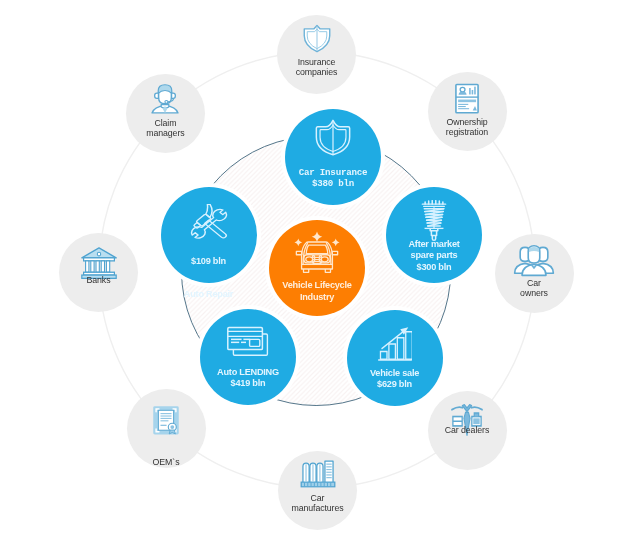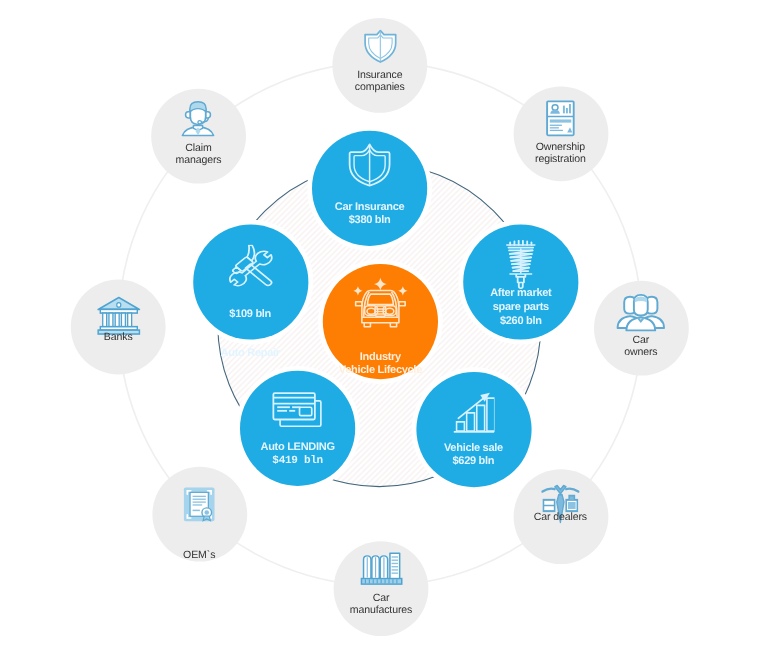--- a/index.html
+++ b/index.html
@@ -190,21 +190,21 @@
       <path d="M13.2 11.6 Q13.2 5.2 20 5.2 Q26.8 5.2 26.8 11.6 L26.8 14.4 Q24 11.4 20 11.4 Q16 11.4 13.2 14.4 Z" fill="#aed8ec" stroke="#5fa9d2" stroke-width="1.2" stroke-linejoin="round"></path>
       <path d="M11.8 14.2 Q9.6 14.2 9.6 17.0 Q9.6 19.8 11.8 19.8 L13.4 19.8 L13.4 14.2 Z" fill="#ffffff" stroke="#5fa9d2" stroke-width="1.3"></path>
       <path d="M28.2 14.2 Q30.4 14.2 30.4 17.0 Q30.4 19.8 28.2 19.8 L26.6 19.8 L26.6 14.2 Z" fill="#ffffff" stroke="#5fa9d2" stroke-width="1.3"></path>
       <path d="M28.6 19.8 Q28.6 23.6 22.6 23.6" fill="none" stroke="#5fa9d2" stroke-width="1.2"></path>
       <circle cx="21.4" cy="23.6" r="1.5" fill="#ffffff" stroke="#5fa9d2" stroke-width="1.1"></circle>
       <path d="M20 28.2 L22.2 31.4 L20 35.6 L17.8 31.4 Z" fill="#aed8ec"></path>
     </svg>
     <div class="txt" style="top:44.4px;"><span>Claim</span><br><span>managers</span></div>
   </div>
 
-  <div class="node spoke" style="left:260px;top:109px;">
+  <div class="node spoke" style="left:285px;top:109px;font-family:Liberation Mono, monospace;">
     <svg class="ic" width="36" height="37" viewBox="0 0 35 36" style="top:10px;">
       <path d="M17.5 1.3 C19.6 5.4 22.2 7.6 24.6 7.6 L32.4 7.6 C33.2 7.6 33.7 8.1 33.7 8.9
                L33.7 17.4 C33.7 26.3 27.1 31.9 17.5 34.7 C7.9 31.9 1.3 26.3 1.3 17.4
                L1.3 8.9 C1.3 8.1 1.8 7.6 2.6 7.6 L10.4 7.6 C12.8 7.6 15.4 5.4 17.5 1.3 Z" fill="none" stroke="#d7f1ff" stroke-width="1.45" stroke-linejoin="round"></path>
       <path d="M17.5 5.8 C19.1 8.7 21.4 10.4 23.6 10.4 L29.3 10.4 C29.8 10.4 30.1 10.7 30.1 11.2
                L30.1 17.8 C30.1 24.8 24.9 29.3 17.5 31.6 C10.1 29.3 4.9 24.8 4.9 17.8
                L4.9 11.2 C4.9 10.7 5.2 10.4 5.7 10.4 L11.4 10.4 C13.6 10.4 15.9 8.7 17.5 5.8 Z" fill="none" stroke="#d7f1ff" stroke-width="1.15" stroke-linejoin="round"></path>
       <line x1="17.5" y1="2.6" x2="17.5" y2="34.0" stroke="#d7f1ff" stroke-width="1.2"></line>
     </svg>
     <div class="txt" style="top:58px;">Car Insurance</div>
@@ -237,21 +237,21 @@
       <g fill="none" stroke="#d7f1ff" stroke-width="2.6" stroke-linejoin="round">
         <path d="M6.0 55.4 L38.0 55.4"></path>
         <path d="M15.6 55.4 L15.6 60.0 L28.4 60.0 L28.4 55.4"></path>
         <path d="M17.6 60.0 L17.6 69.2 L26.4 69.2 L26.4 60.0"></path>
         <path d="M19.2 69.2 L19.2 75.4 Q19.2 78.6 22.0 78.6 Q24.8 78.6 24.8 75.4 L24.8 69.2"></path>
       </g>
       <line x1="22" y1="14.0" x2="22" y2="54.6" stroke="#d7f1ff" stroke-width="2.2"></line>
     </svg>
     <div class="txt" style="top:52px;">After market</div>
     <div class="txt" style="top:63.3px;">spare parts</div>
-    <div class="txt" style="top:74.6px;">$260 bln</div>
+    <div class="txt" style="top:74.6px;">$300 bln</div>
   </div>
 
   <div class="node spoke" style="left:346.5px;top:309.5px;">
     <svg class="ic" width="35.8" height="39.6" viewBox="0 0 34 33" preserveAspectRatio="none" style="top:12px;">
       <g fill="none" stroke="#d7f1ff" stroke-width="1.25" stroke-linejoin="miter">
         <path d="M1.0 31.6 L33.0 31.6"></path>
         <path d="M3.2 24.6 L9.4 24.6 L9.4 31.0 L3.2 31.0 Z"></path>
         <path d="M11.2 18.4 L17.4 18.4 L17.4 31.0 L11.2 31.0 Z"></path>
         <path d="M19.2 13.2 L25.4 13.2 L25.4 31.0 L19.2 31.0 Z"></path>
         <path d="M27.2 8.2 L33.4 8.2 L33.4 31.0 L27.2 31.0 Z"></path>
@@ -272,21 +272,21 @@
       <path d="M1.8 6.4 L36.4 6.4 M1.8 11.4 L36.4 11.4" stroke="#d8f2ff" stroke-width="1.4" fill="none"></path>
       <g fill="#d8f2ff">
         <rect x="5.0" y="13.6" width="10.6" height="1.5"></rect>
         <rect x="17.4" y="13.6" width="7.0" height="1.5"></rect>
         <rect x="5.0" y="16.6" width="8.2" height="1.5"></rect>
         <rect x="15.0" y="16.6" width="5.0" height="1.5"></rect>
       </g>
       <rect x="23.6" y="14.4" width="10.2" height="7.0" rx="1.2" fill="none" stroke="#d8f2ff" stroke-width="1.4"></rect>
     </svg>
     <div class="txt" style="top:58px;">Auto LENDING</div>
-    <div class="txt" style="top:69.3px;font-family:Liberation Mono, monospace;">$419 bln</div>
+    <div class="txt" style="top:69.3px;">$419 bln</div>
   </div>
 
   <div class="node spoke" style="left:160.5px;top:187px;">
     <svg class="ic" width="50.8" height="39.4" viewBox="0 0 36 34" preserveAspectRatio="none" style="top:16.5px;">
       <g fill="none" stroke="#d7f1ff" stroke-width="1.05" stroke-linejoin="round" stroke-linecap="round">
 
         <g transform="rotate(45 18 17)">
           <path d="M16.6 1.6 L16.6 4.6 L19.4 4.6 L19.4 1.6
                    C22.2 2.6 23.5 5.8 22.3 8.5 C21.7 9.8 20.6 10.7 19.4 11.0
                    L19.4 23.0 C20.6 23.3 21.7 24.2 22.3 25.5 C23.5 28.2 22.2 31.4 19.4 32.4
@@ -349,17 +349,17 @@
       </g>
       <g fill="#ffe6cb">
         <path d="M28.0 0.4 C28.9 3.7 30.2 5.0 33.5 5.9 C30.2 6.8 28.9 8.1 28.0 11.4
                  C27.1 8.1 25.8 6.8 22.5 5.9 C25.8 5.0 27.1 3.7 28.0 0.4 Z"></path>
         <path d="M8.6 7.8 C9.3 10.2 10.2 11.1 12.6 11.8 C10.2 12.5 9.3 13.4 8.6 15.8
                  C7.9 13.4 7.0 12.5 4.6 11.8 C7.0 11.1 7.9 10.2 8.6 7.8 Z"></path>
         <path d="M47.4 7.8 C48.1 10.2 49.0 11.1 51.4 11.8 C49.0 12.5 48.1 13.4 47.4 15.8
                  C46.7 13.4 45.8 12.5 43.4 11.8 C45.8 11.1 46.7 10.2 47.4 7.8 Z"></path>
       </g>
     </svg>
-    <div class="txt" style="top:59.5px;margin-top:23px;">Vehicle Lifecycle</div>
+    <div class="txt" style="top:59.5px;">Vehicle Lifecycle</div>
     <div class="txt" style="top:71.8px;">Industry</div>
   </div>
 
 </div>
 
 </body></html>

